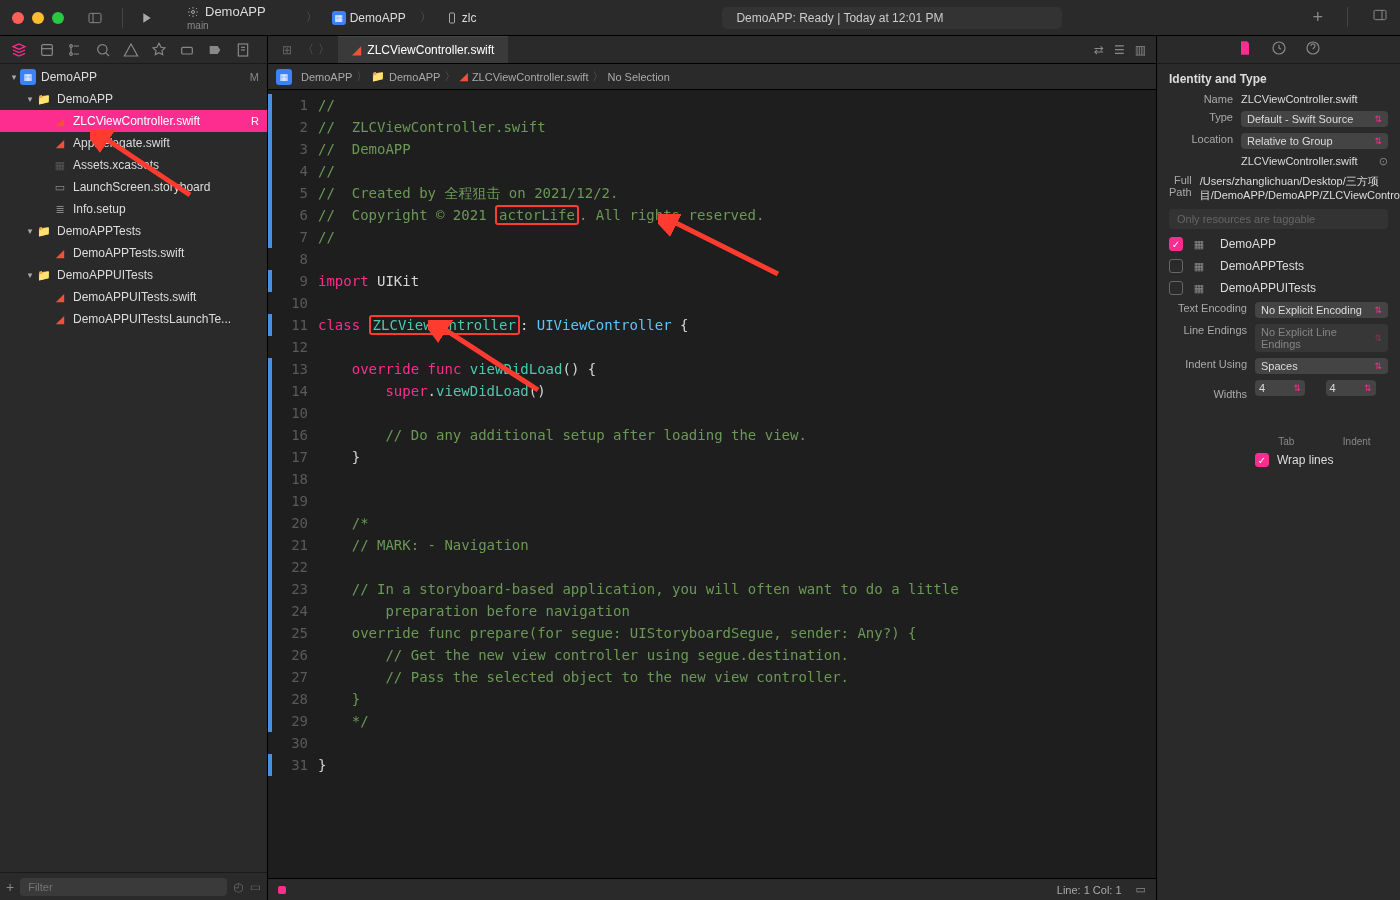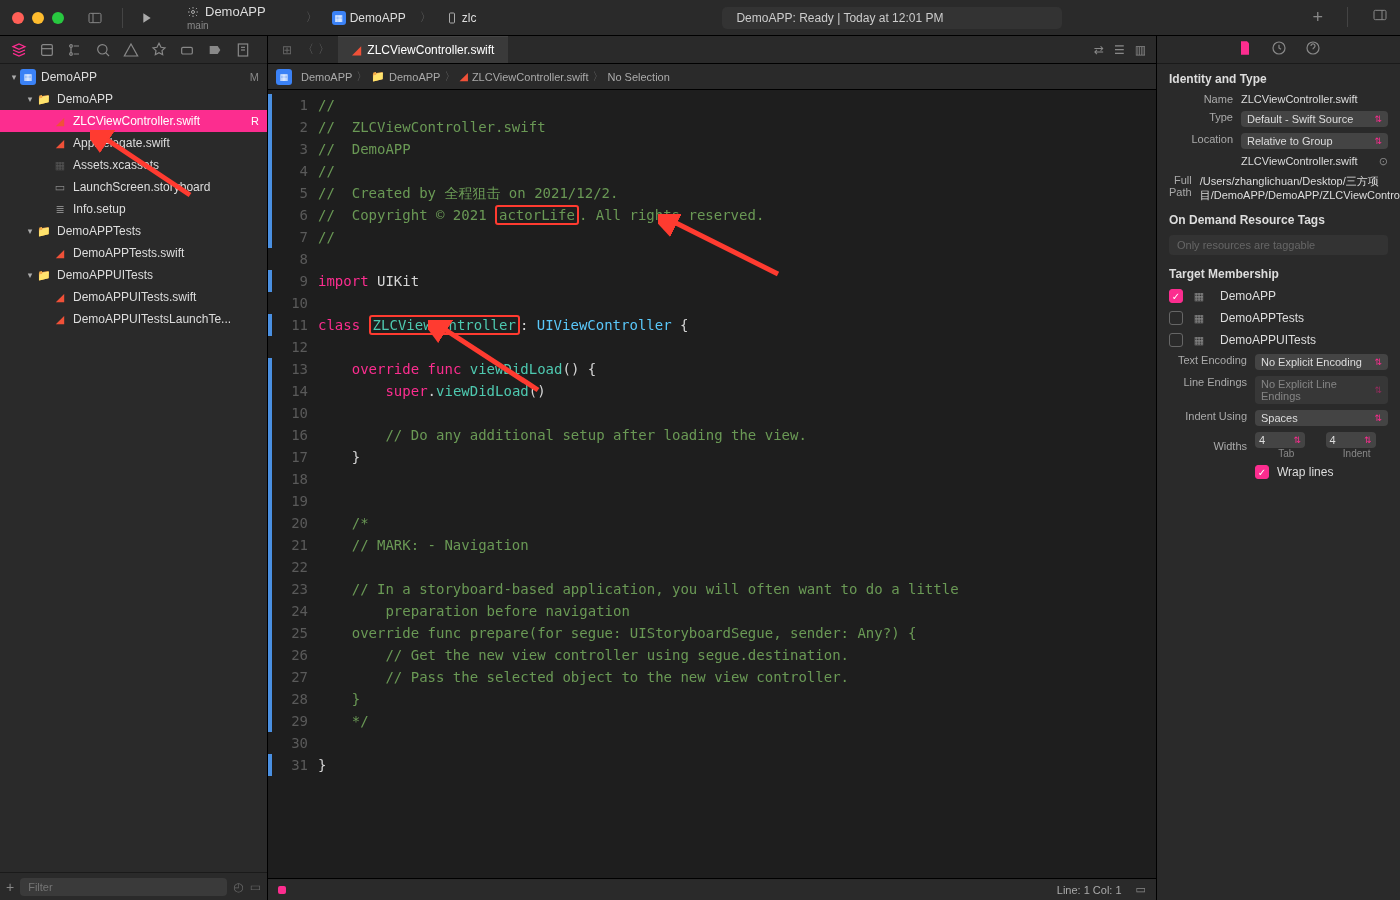--- a/index.html
+++ b/index.html
@@ -96,21 +96,21 @@
 .prop-label { width:72px; text-align:right; color:#aaa; padding-right:8px;}
 .prop-val { flex:1; color:#ddd;}
 .prop-select { flex:1; background:#444; border-radius:4px; padding:2px 6px; color:#ddd; display:flex; justify-content:space-between; align-items:center;}
 .sel-arrows { color:#fc2d8f; font-size:9px;}
 .prop-path { flex:1; color:#ddd; font-size:11px; line-height:14px;}
 .tag-input { margin:4px 12px; padding:4px 8px; background:#333; border-radius:4px; color:#666; font-size:11px;}
 .check-row { display:flex; align-items:center; padding:3px 12px; gap:8px; font-size:12px;}
 .checkbox { width:14px; height:14px; border-radius:3px; border:1px solid #666; display:flex; align-items:center; justify-content:center; font-size:10px;}
 .checkbox.checked { background:#fc2d8f; border-color:#fc2d8f; color:white;}
 .num-input { width:50px; background:#444; border-radius:4px; padding:2px 4px; text-align:right; color:#ddd; display:flex; justify-content:space-between; align-items:center;}
-.sub-label { font-size:10px; color:#888; text-align:center;}
+.sub-label { font-size:10px; color:#888; text-align:center;margin-top:40px;}
 
 .arrow-annot { position:absolute; pointer-events:none; }
 
 svg.icon { width:16px; height:16px; }
 </style>
 </head>
 <body>
 
 <div class="title-bar">
   <div class="traffic-lights">
@@ -428,24 +428,22 @@
       <div class="prop-label"></div>
       <div class="prop-val">ZLCViewController.swift</div>
       <span style="color:#888;margin-left:4px;">⊙</span>
     </div>
     <div class="prop-row" style="align-items:flex-start;">
       <div class="prop-label">Full Path</div>
       <div class="prop-path">/Users/zhanglichuan/Desktop/三方项目/DemoAPP/DemoAPP/ZLCViewController.swift</div>
 
     </div>
 
-    <div class="section-hdr">On Demand Resource Tags</div>
     <div class="tag-input">Only resources are taggable</div>
 
-    <div class="section-hdr">Target Membership</div>
     <div id="target-list">
         <div class="check-row">
     <div class="checkbox checked">✓</div>
     <span class="file-icon" style="color:#888;">▦</span>
     <span>DemoAPP</span>
         </div>
         <div class="check-row">
     <div class="checkbox "></div>
     <span class="file-icon" style="color:#888;">▦</span>
     <span>DemoAPPTests</span>

